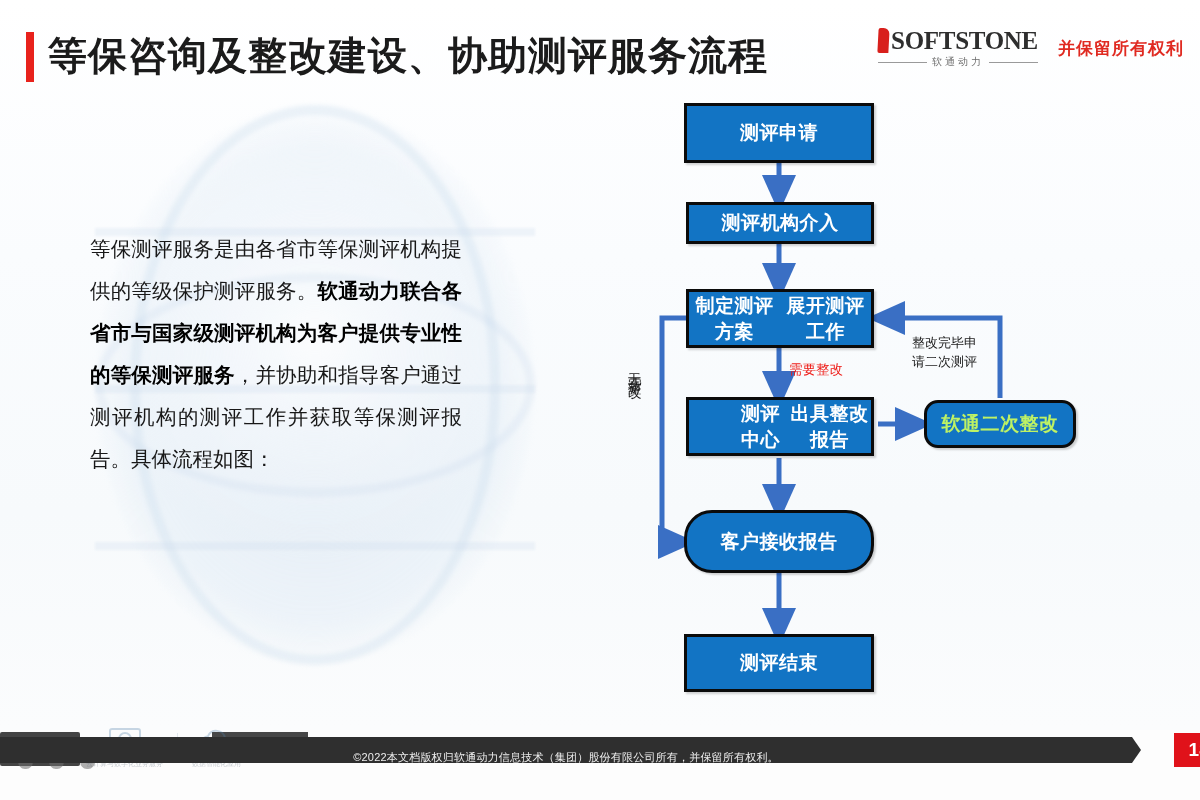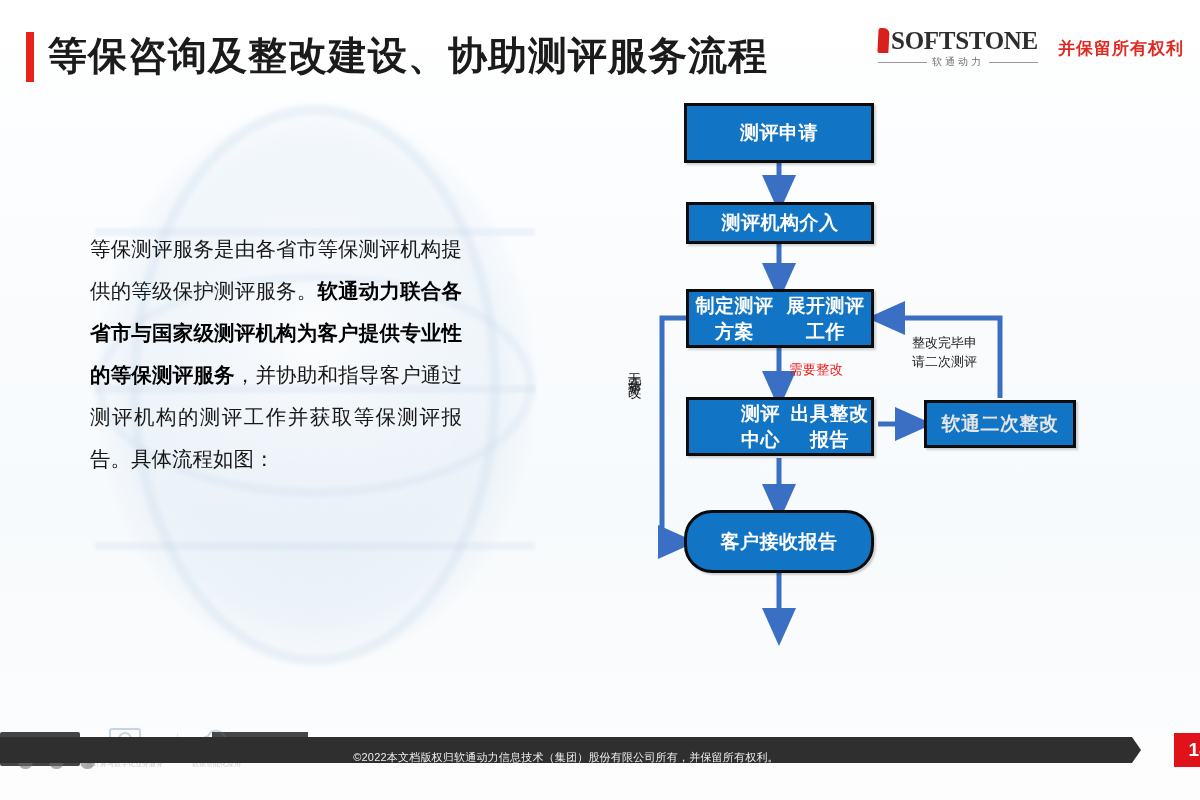--- a/index.html
+++ b/index.html
@@ -90,21 +90,21 @@
   .flow{position:absolute;left:4px;top:0;width:992px;height:730px;}
   .node{
     position:absolute;box-sizing:border-box;
     background:#1274c4;border:3px solid #0b0b0b;
     display:flex;align-items:center;justify-content:center;
     color:#ffffff;font-weight:bold;font-size:19px;line-height:26px;
     text-align:center;letter-spacing:.5px;
     box-shadow:2px 2px 2px rgba(0,0,0,.18);
   }
   .node.two-line{}
-  .node.alt{color:#e5e5e5;}
+  .node.alt{color:#bef264;border-radius:14px;}
 
   .svg-layer{position:absolute;left:0;top:0;width:1200px;height:730px;pointer-events:none;}
 
   .edge-label{
     position:absolute;font-size:13px;font-weight:normal;color:#1a1a1a;
     line-height:17px;white-space:nowrap;
   }
   .edge-label.red{color:#ee1b16;font-size:13.5px;}
   .edge-label.vertical{
     writing-mode:vertical-rl;text-orientation:upright;letter-spacing:4px;
@@ -238,20 +238,23 @@
     </div>
 
     <div class="node alt" style="left:920px;top:400px;width:152px;height:48px;">
       <span>软通二次整改</span>
     </div>
 
     <div class="node" style="left:680px;top:510px;width:190px;height:63px;border-radius:28px;">
       <span>客户接收报告</span>
     </div>
 
+    <div class="node" style="left:680px;top:634px;width:190px;height:58px;">
+      <span>测评结束</span>
+    </div>
 
     <div class="edge-label red" style="left:785px;top:361px;">需要整改</div>
 
     <div class="edge-label vertical" style="left:622px;top:362px;">无需整改</div>
 
     <div class="edge-label" style="left:908px;top:334px;">整改完毕申</div>
     <div class="edge-label" style="left:908px;top:353px;">请二次测评</div>
   </div>
 
   <div class="wm-blob"></div>

